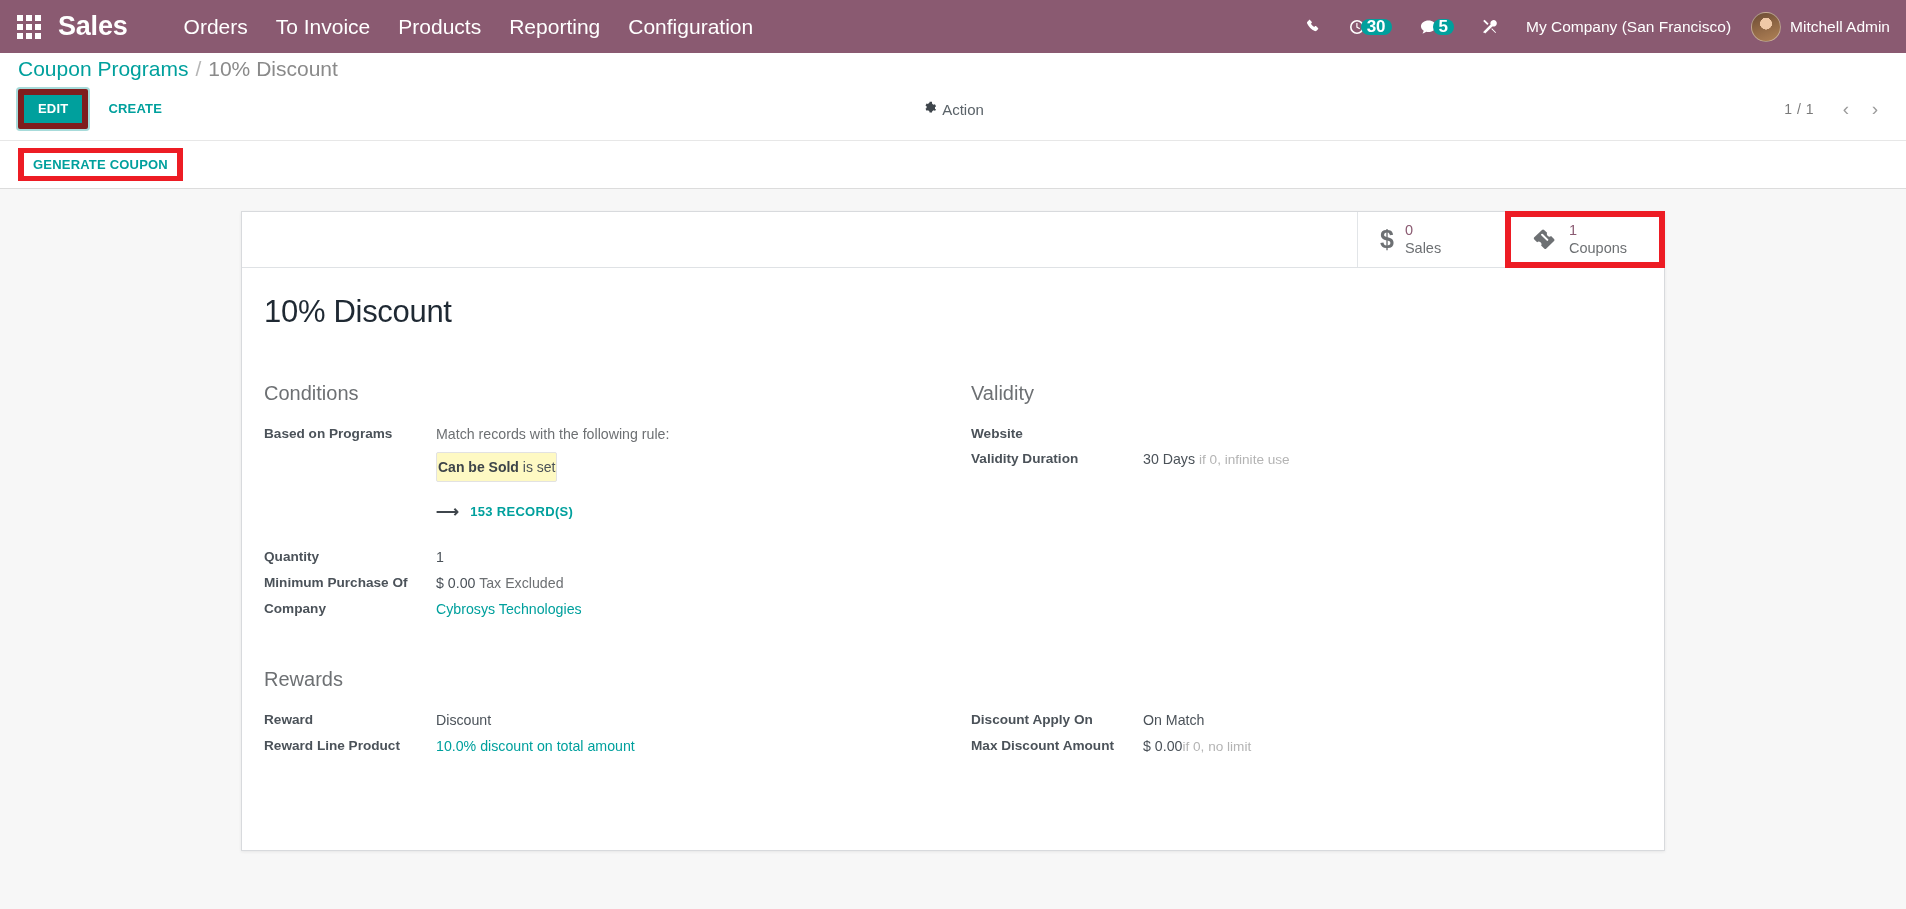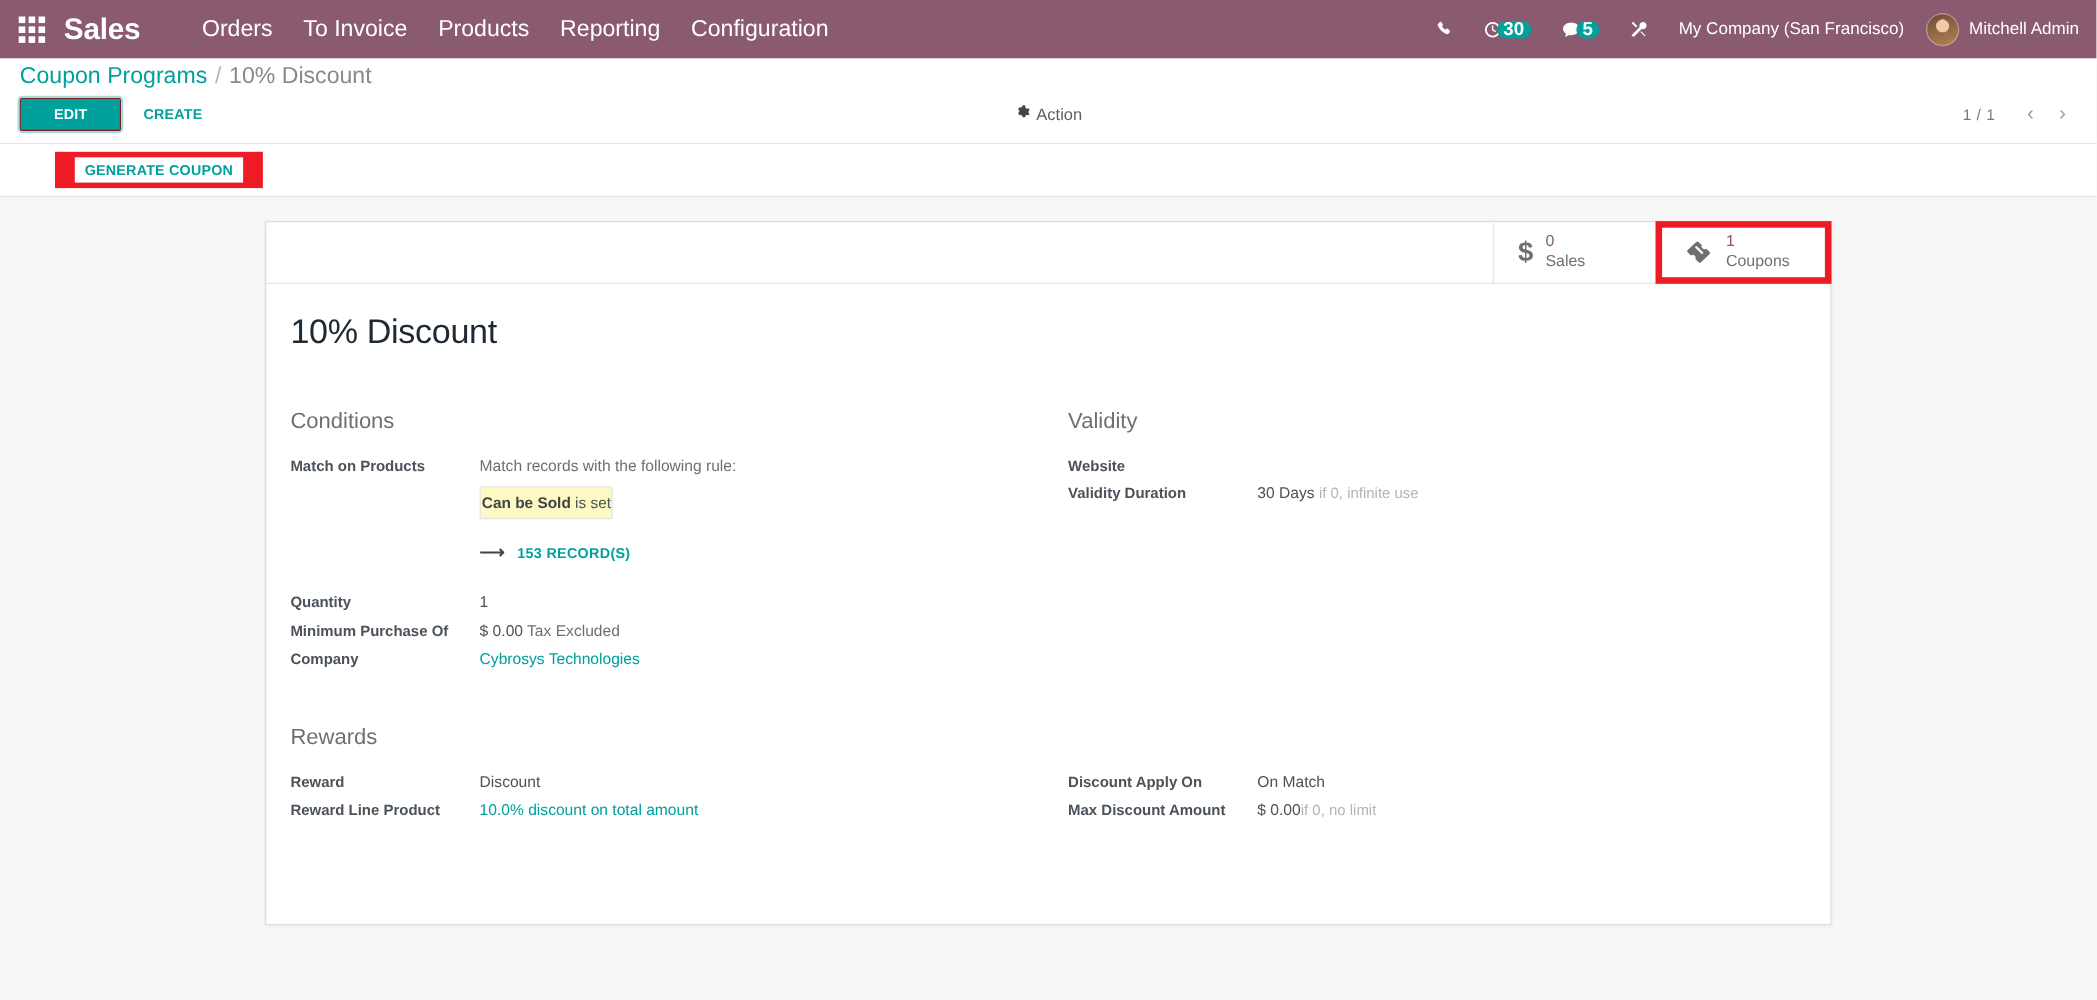--- a/index.html
+++ b/index.html
@@ -117,26 +117,26 @@
   
   .btn-row {
     display: flex; align-items: center;
     padding: 6px 18px 11px 18px;
     position: relative;
     min-height: 42px;
   }
   .btn-edit {
     background: #00a09d;
     color: #ffffff;
-    border: 1px solid #7f1d1d;
+    border: 6px solid #7f1d1d;
     box-shadow: 0 0 0 2px #a7dbda;
     font-size: 13px;
     font-weight: 700;
     letter-spacing: 0.2px;
-    padding: 6px 30px;
+    padding: 6px 14px;
     border-radius: 2px;
     cursor: pointer;
     line-height: 16px;
   }
   .btn-create {
     background: transparent;
     color: #00a09d;
     border: none;
     font-size: 13px;
     font-weight: 700;
@@ -174,22 +174,21 @@
     border-bottom: 1px solid #dcdcdc;
     background: #ffffff;
     padding: 7px 18px;
     min-height: 38px;
     display: flex; align-items: center;
   }
   .gen-coupon-wrap {
     position: relative;
     display: inline-block;
     background: #ed1c24;
-    padding: 5px 18px;
-    margin-left: 32px;
+    padding: 5px 6px;
   }
   .btn-gen-coupon {
     background: #ffffff;
     color: #00a09d;
     border: none;
     font-size: 13px;
     font-weight: 700;
     letter-spacing: 0.2px;
     padding: 3px 9px;
     cursor: pointer;
@@ -449,21 +448,21 @@
     <div class="sheet-body">
       <h1 class="record-title">10% Discount</h1>
 
       <div class="group-grid">
 
         <div>
           <div class="group-title">Conditions</div>
           <table class="field-table">
             <tbody>
                 <tr>
-              <td class="fld-label">Match on Products</td>
+              <td class="fld-label">Based on Programs</td>
               <td class="fld-value">
                 <div class="domain-intro">Match records with the following rule:</div>
                 <div class="domain-chip">
                   <b>Can be Sold</b>
                   <span>is set</span>
                 </div>
                 <div class="records-link">
                   <span class="records-arrow">⟶</span>
                   <span>153 RECORD(S)</span>
                 </div>

